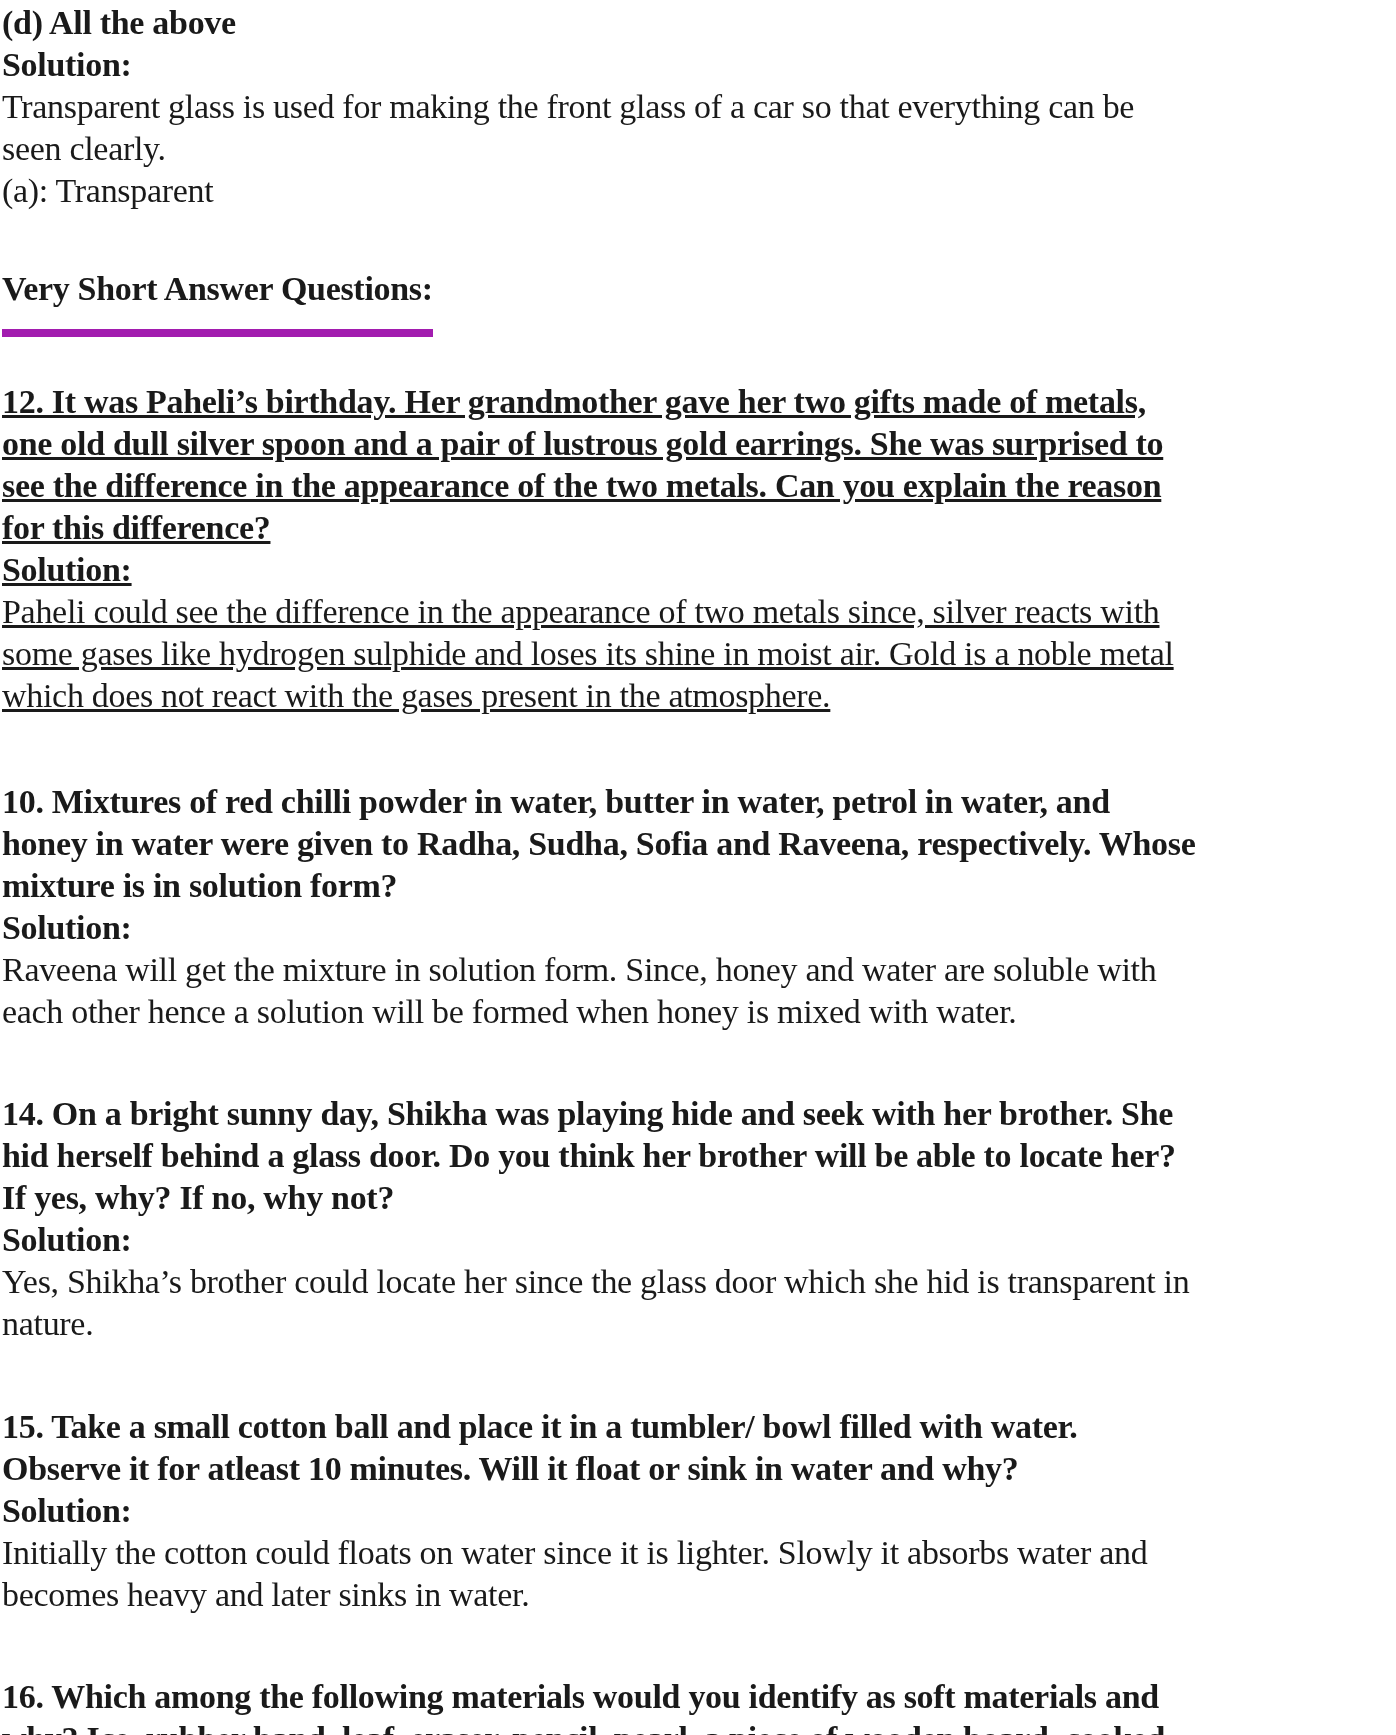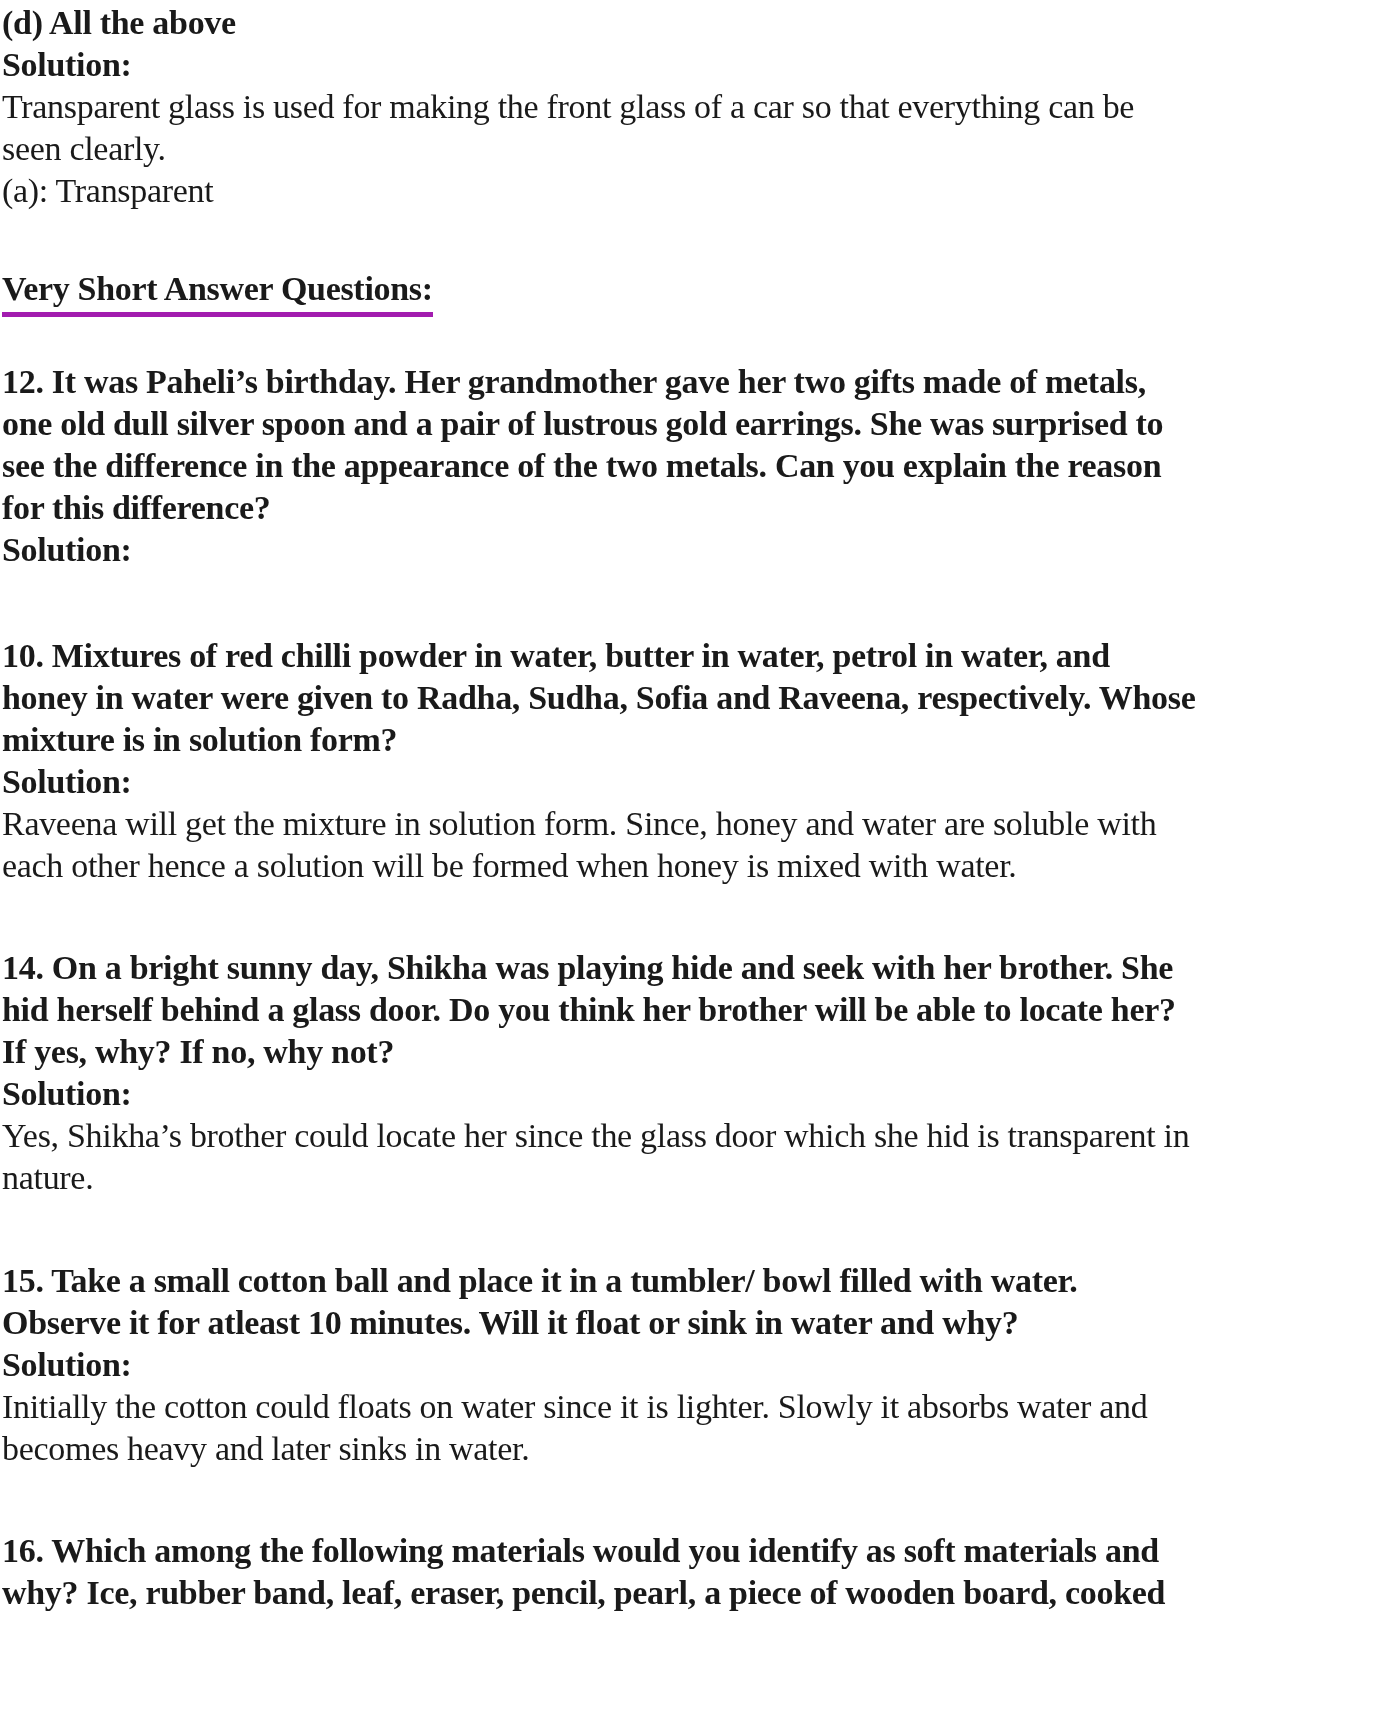--- a/index.html
+++ b/index.html
@@ -20,25 +20,25 @@
     margin: 0;
     padding: 0;
     white-space: pre;
     font-size: 34px;
     line-height: 42px;
   }
   .b { font-weight: bold; }
   .heading { font-weight: bold; }
   .heading .underline {
     display: inline-block;
-    border-bottom: 5px solid #a21caf;
-    padding-bottom: 2px;
+    border-bottom: 8px solid #a21caf;
+    padding-bottom: 19px;
   }
   .mt-heading { margin-top: 56px; }
-  .mt-q12 { margin-top: 44px; }
+  .mt-q12 { margin-top: 44px; text-decoration: underline; }
   .mt-q13 { margin-top: 64px; }
   .mt-q14 { margin-top: 60px; }
   .mt-q15 { margin-top: 61px; }
   .mt-q16 { margin-top: 60px; }
 </style>
 </head>
 <body>
 
 <div>
 
@@ -49,20 +49,23 @@
   <p>(a): Transparent</p>
 
   <h2 class="heading mt-heading"><span class="underline">Very Short Answer Questions:</span></h2>
 
   <section class="mt-q12">
     <p class="b">12. It was Paheli’s birthday. Her grandmother gave her two gifts made of metals,
 one old dull silver spoon and a pair of lustrous gold earrings. She was surprised to
 see the difference in the appearance of the two metals. Can you explain the reason
 for this difference?</p>
     <p class="b">Solution:</p>
+    <p>Paheli could see the difference in the appearance of two metals since, silver reacts with
+some gases like hydrogen sulphide and loses its shine in moist air. Gold is a noble metal
+which does not react with the gases present in the atmosphere.</p>
   </section>
 
   <section class="mt-q13">
     <p class="b">10. Mixtures of red chilli powder in water, butter in water, petrol in water, and
 honey in water were given to Radha, Sudha, Sofia and Raveena, respectively. Whose
 mixture is in solution form?</p>
     <p class="b">Solution:</p>
     <p>Raveena will get the mixture in solution form. Since, honey and water are soluble with
 each other hence a solution will be formed when honey is mixed with water.</p>
   </section>

